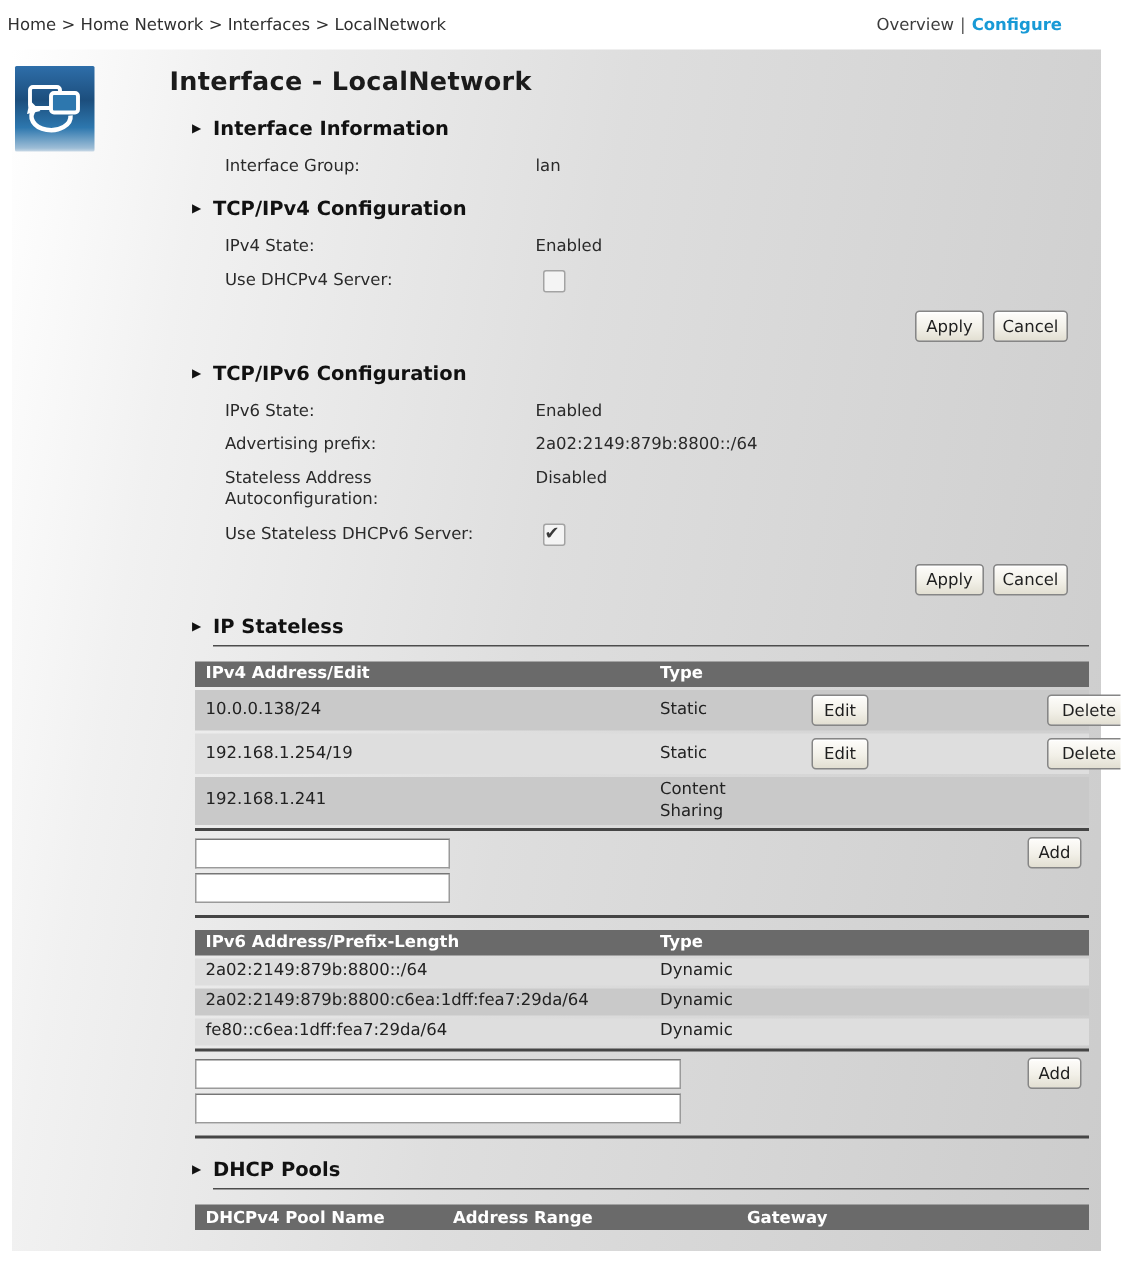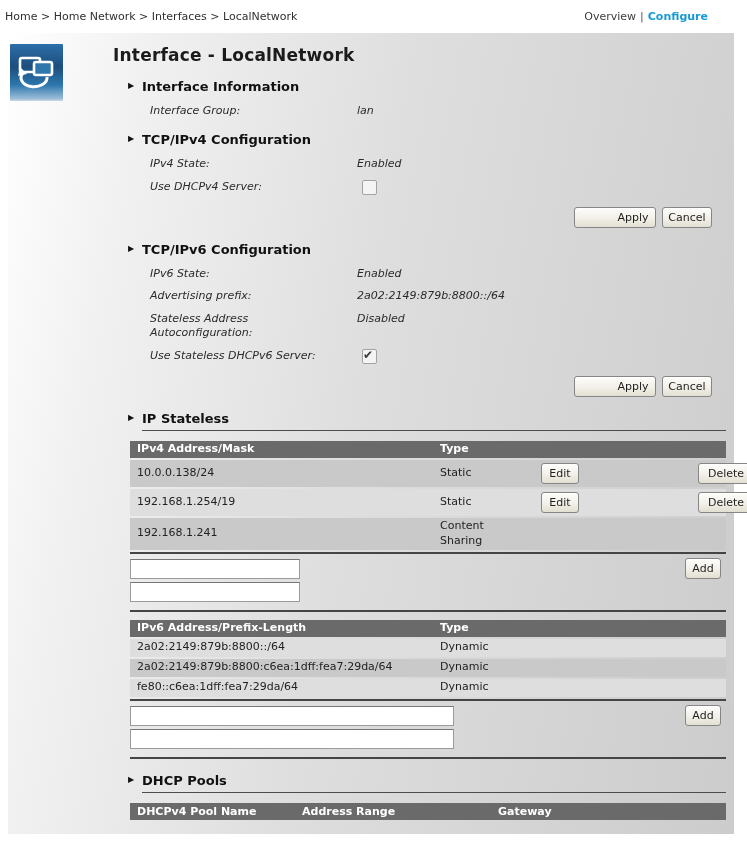--- a/index.html
+++ b/index.html
@@ -23,36 +23,36 @@
   .app-icon svg { position:absolute; left:7px; top:9px; }
 
   .content { position:absolute; left:122px; top:8px; width:596px; }
 
   .page-title { font-size:17px; font-weight:bold; color:#1b1b1b; margin:4px 0 14px -17px; letter-spacing:0.2px; }
 
   .sec-head { position:relative; font-size:13px; font-weight:bold; color:#111; margin:0 0 10px 12px; }
   .sec-head .arrow { position:absolute; left:-14px; top:2px; font-size:8px; color:#111; }
   .sec-head.underlined { border-bottom:1px solid #4c4c4c; padding-bottom:4px; margin-right:0; }
 
-  .frow { display:flex; margin:0 0 9px 20px; line-height:1.25;font-style:italic; }
+  .frow { display:flex; margin:0 0 9px 20px; line-height:1.25; }
   .frow .lbl { width:207px; color:#2a2a2a; }
   .frow .lbl.narrow { width:120px; margin-right:87px; }
   .frow .val { color:#2a2a2a; }
   .frow.cbrow { margin-bottom:12px; align-items:flex-start; }
 
   .cb { width:13px; height:13px; margin-left:5px; border:1px solid #a3a3a3; border-radius:2px;
         background:#f4f4f4; position:relative; cursor:pointer; }
   .cb.checked::before { content:"\2714"; position:absolute; left:0px; top:-2px; font-size:12px; color:#3a3a3a; }
 
   .btnrow { display:flex; justify-content:flex-end; gap:6px; padding-right:14px; margin:12px 0 14px 0; }
   .btn { display:inline-block; font-family:inherit; font-size:11px; color:#1f1f1f; text-align:center;
          background:linear-gradient(180deg,#fefdfb 0%,#f2f0e8 55%,#e2dfd2 100%);
          border:1px solid #868686; border-radius:3px; padding:3px 0; cursor:pointer;
          box-shadow:inset 0 1px 0 #fff; }
-  .btn.w44 { width:44px;padding-left:36px; } .btn.w48 { width:48px; } .btn.w36 { width:36px; } .btn.w54 { width:54px; } .btn.w34 { width:34px; }
+  .btn.w44 { width:44px; } .btn.w48 { width:48px; } .btn.w36 { width:36px; } .btn.w54 { width:54px; } .btn.w34 { width:34px; }
 
   
   .tbl { width:596px; margin-top:2px; }
   .thead { display:flex; background:#6a6a6a; color:#ffffff; font-weight:bold; height:17px; align-items:center; }
   .trow { display:flex; align-items:center; position:relative; margin-top:2px; }
   .trow.h27 { min-height:27px; } .trow.h19 { min-height:18px; }
   .shade-dark { background:#c9c9c9; } .shade-light { background:#dedede; }
   .c1 { padding-left:7px; width:303px; line-height:1.3; }
   .c2 { width:70px; line-height:1.3; }
   .abtn-edit { position:absolute; left:411px; top:3px; }
@@ -146,21 +146,21 @@
         <span class="btn w48">Cancel</span>
       </div>
 
       <div class="sec-head underlined">
         <span class="arrow">▶</span>
         <span>IP Stateless</span>
       </div>
 
       <div class="tbl">
         <div class="thead">
-          <div class="c1">IPv4 Address/Mask</div>
+          <div class="c1">IPv4 Address/Edit</div>
           <div class="c2">Type</div>
         </div>
         <div class="trow h27 shade-dark">
           <div class="c1">10.0.0.138/24</div>
           <div class="c2">Static</div>
           <span class="btn w36 abtn-edit">Edit</span>
           <span class="btn w54 abtn-del">Delete</span>
         </div>
         <div class="trow h27 shade-light">
           <div class="c1">192.168.1.254/19</div>

